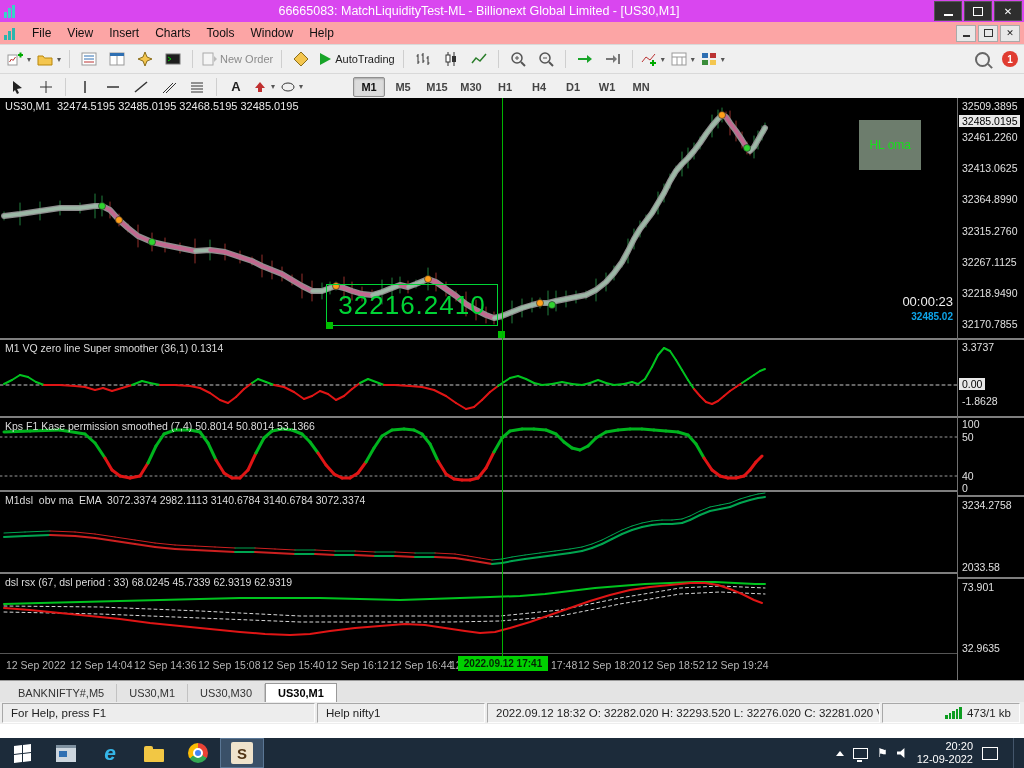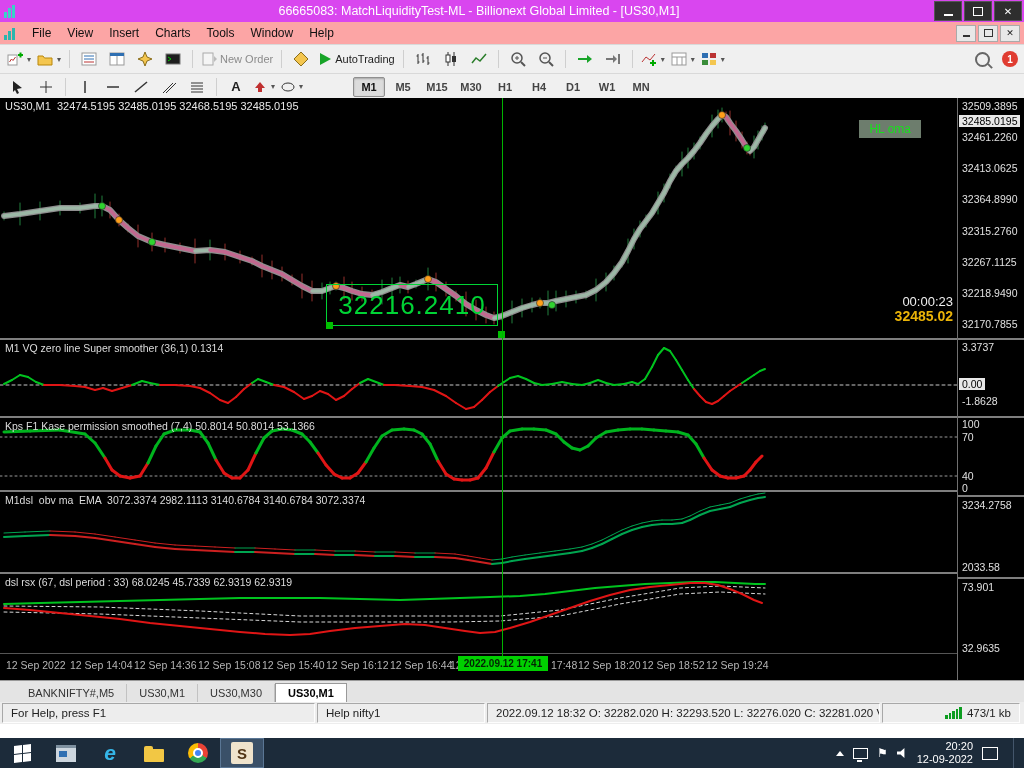--- a/index.html
+++ b/index.html
@@ -38,36 +38,36 @@
   .tf-btn{min-width:24px;height:18px;display:flex;align-items:center;justify-content:center;font-size:11px;font-weight:bold;color:#444;padding:0 3px;margin:0 1px;border:1px solid transparent;border-radius:2px;}
   .tf-btn.active{background:#dcdcdc;border:1px solid #8f8f8f;box-shadow:inset 0 1px 2px rgba(0,0,0,.25);color:#111;}
   
   .chart-region{position:absolute;top:98px;left:0;width:1024px;height:582px;background:#000;display:flex;}
   .plot-col{position:relative;width:957px;background:#000;}
   .scale-col{width:67px;border-left:1px solid #707070;box-sizing:border-box;background:#000;}
   .panel{position:relative;overflow:hidden;}
   .hsep{height:2px;background:#7e7e7e;}
   .ohlc{position:absolute;top:2px;left:5px;font-size:11px;color:#e8e8e8;white-space:pre;}
   .ind-h{position:absolute;top:2px;left:5px;font-size:10.5px;color:#dcdcdc;white-space:pre;}
-  .hloma{position:absolute;top:22px;right:36px;background:#6d7d6d;color:#17e01c;font-size:12px;padding:2px 10px;}
+  .hloma{position:absolute;top:22px;right:36px;background:#6d7d6d;color:#17e01c;font-size:12px;padding:18px 10px;}
   .bigprice{position:absolute;left:326px;top:186px;width:170px;height:40px;border:1px solid #00d435;display:flex;align-items:center;justify-content:center;color:#00d435;font-size:26px;letter-spacing:1px;}
   .bp-corner{position:absolute;left:-1px;bottom:-4px;width:7px;height:7px;background:#00c000;}
   .countdown{position:absolute;right:4px;top:196px;text-align:right;line-height:15px;}
   .cd-t{color:#efefef;font-size:13px;font-weight:normal;}
-  .cd-p{color:#eab308;font-size:14px;font-weight:bold;margin-left:8px;}
+  .cd-p{color:#0ea5e9;font-size:10px;font-weight:bold;margin-left:8px;}
   .ch-marker{position:absolute;left:498px;bottom:0;width:7px;height:7px;background:#00c000;}
   .crosshair-v{position:absolute;left:502px;top:0;width:1px;height:560px;background:#00b300;z-index:6;}
   .scale{position:relative;}
   .scale-label{position:absolute;left:4px;font-size:10.5px;color:#e0e0e0;white-space:nowrap;}
   .scale-label.hl{background:#e8e8e8;color:#000;padding:0 3px;left:1px;}
   .time-axis{position:relative;height:22px;background:#000;border-top:1px solid #555;}
   .time-label{position:absolute;top:5px;font-size:10.5px;color:#b4b4b4;white-space:nowrap;}
   .time-hl{position:absolute;top:2px;height:15px;line-height:15px;background:#00cf00;color:#032403;font-size:10px;font-weight:bold;text-align:center;z-index:7;}
   
-  .tabsbar{position:absolute;top:680px;left:0;width:1024px;height:22px;background:#e4e4e4;border-top:1px solid #999;display:flex;align-items:flex-end;padding-left:16px;box-sizing:border-box;}
+  .tabsbar{position:absolute;top:680px;left:0;width:1024px;height:22px;background:#e4e4e4;border-top:1px solid #999;display:flex;align-items:flex-end;padding-left:6px;box-sizing:border-box;}
   .chart-tab{font-size:11px;color:#333;padding:3px 12px 3px 12px;border-right:1px solid #c2c2c2;cursor:default;}
   .chart-tab.active{background:#fff;border:1px solid #999;border-bottom:none;font-weight:bold;color:#000;}
   .statusbar{position:absolute;top:702px;left:0;width:1024px;height:22px;background:#ededed;display:flex;align-items:stretch;font-size:11.5px;color:#222;box-sizing:border-box;padding:1px 2px;}
   .sbseg{display:flex;align-items:center;padding:0 8px;border:1px solid;border-color:#a8a8a8 #fdfdfd #fdfdfd #a8a8a8;margin-right:2px;white-space:nowrap;overflow:hidden;}
   .sb-help{width:295px;}
   .sb-acct{width:150px;}
   .sb-quote{flex:1;}
   .sb-conn{width:120px;justify-content:flex-end;gap:5px;}
   .connbars{display:flex;align-items:flex-end;gap:1px;height:12px;}
   .connbars i{width:2.5px;background:#0c9c20;display:block;}
@@ -895,21 +895,21 @@
         </div>
       <div class="hsep"></div>
       <div class="scale" style="height:76px">
           <div class="scale-label" style="top: 1px;">3.3737</div>
           <div class="scale-label hl" style="top: 38px;">0.00</div>
           <div class="scale-label" style="top: 55px;">-1.8628</div>
         </div>
       <div class="hsep"></div>
       <div class="scale" style="height:77px">
           <div class="scale-label" style="top: 0px;">100</div>
-          <div class="scale-label" style="top: 13px;">70</div>
+          <div class="scale-label" style="top: 13px;">50</div>
           <div class="scale-label" style="top: 52px;">40</div>
           <div class="scale-label" style="top: 64px;">0</div>
         </div>
       <div class="hsep"></div>
       <div class="scale" style="height:80px">
           <div class="scale-label" style="top: 2px;">3234.2758</div>
           <div class="scale-label" style="top: 64px;">2033.58</div>
         </div>
       <div class="hsep"></div>
       <div class="scale" style="height:79px">

